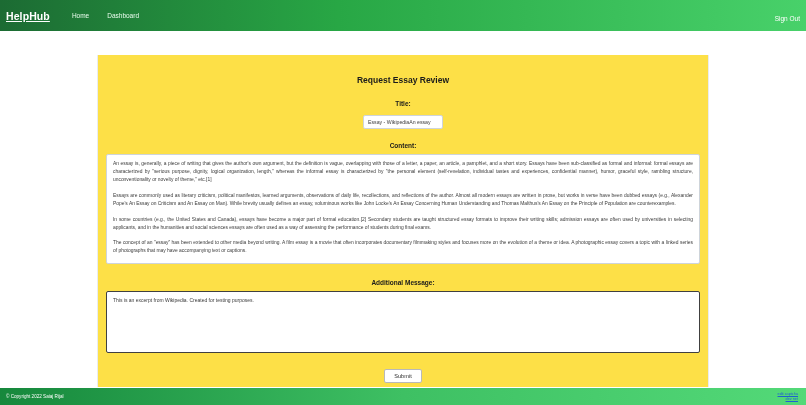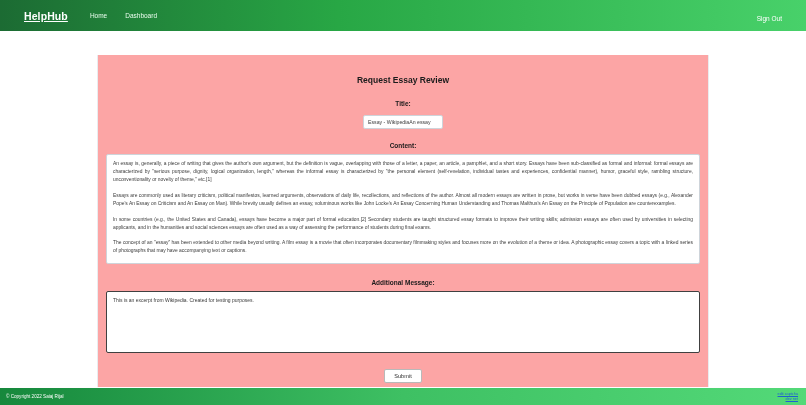--- a/index.html
+++ b/index.html
@@ -15,21 +15,21 @@
     width: 806px; height: 405px;
     background: #ffffff;
   }
 
   
   .navbar {
     position: absolute; top: 0; left: 0;
     width: 806px; height: 31px;
     background: linear-gradient(90deg, #1c6b33 0%, #28a745 42%, #48d16a 100%);
     display: flex; align-items: center;
-    padding: 0 24px;
+    padding: 0 6px;
   }
   .brand {
     color: #ffffff;
     font-size: 10.5px;
     font-weight: bold;
     letter-spacing: 0.1px;
     margin-right: 22px;
   }
   .nav-links { display: flex; align-items: center; gap: 18px; }
   .nav-link {
@@ -45,21 +45,21 @@
     text-decoration: none;
     white-space: nowrap;
   }
 
   
   .card {
     position: absolute;
     top: 55px; left: 97px;
     width: 612px;
     height: 332px;
-    background: #fca5a5;
+    background: #fde047;
     border-left: 1px solid #e9ecef;
     border-right: 1px solid #e9ecef;
     padding: 0;
   }
   .page-title {
     text-align: center;
     font-size: 8.5px;
     font-weight: bold;
     color: #1b1b1b;
     margin-top: 20px;

